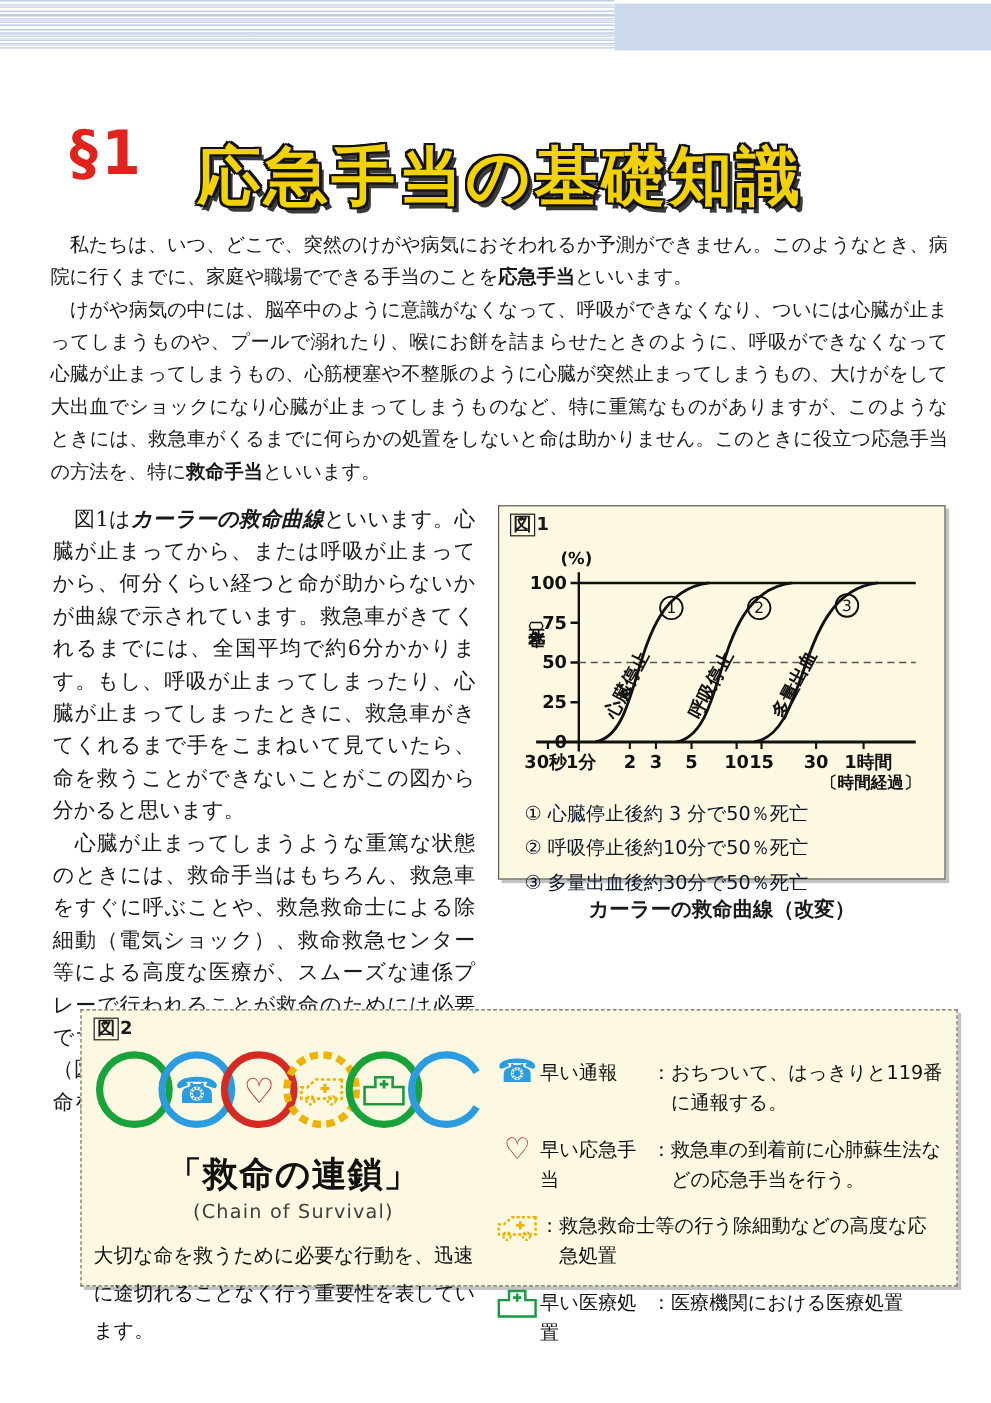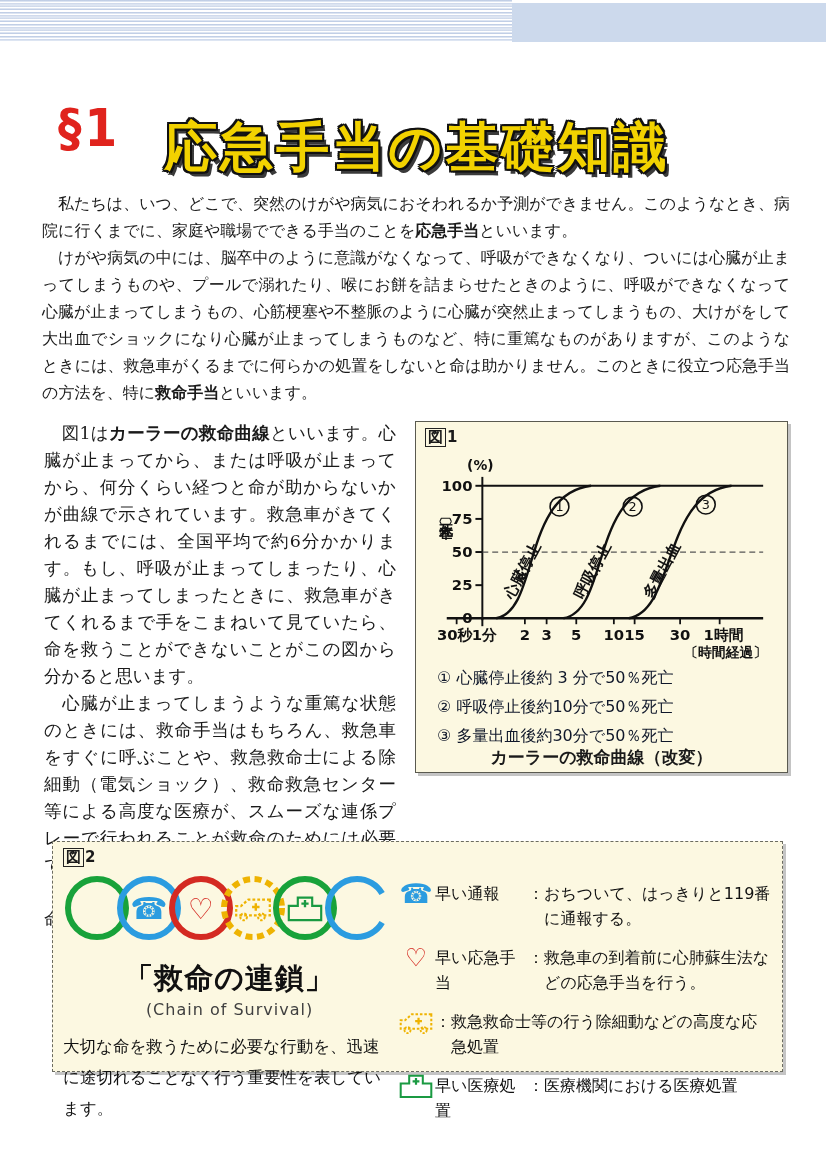--- a/index.html
+++ b/index.html
@@ -32,27 +32,27 @@
     text-align:justify;}
   .col-left p{margin:0;}
 
   
   .figbox{background:#fcf8e1;border:1px solid #5a5a50;box-shadow:3px 3px 0 rgba(125,125,125,.45);
     font-family:"DejaVu Sans","Liberation Sans",sans-serif;}
   .fig-label{font-family:"DejaVu Sans","Liberation Sans",sans-serif;font-weight:bold;font-size:15px;}
   .fig-label .boxed{display:inline-block;border:1.5px solid #222;padding:0 2px;line-height:17px;}
   .fig-label .num{margin-left:1px;}
 
-  #figure1{position:absolute;left:415px;top:421px;width:373px;height:352px;padding:6px 9px;box-sizing:border-box;}
+  #figure1{position:absolute;left:415px;top:421px;width:373px;height:312px;padding:6px 9px;box-sizing:border-box;}
   #figure1 svg{display:block;margin-top:2px;}
   .fig1-notes{margin:2px 0 0 12px;font-size:16px;line-height:29px;color:#0f172a;}
   #fig1-caption{position:absolute;left:415px;top:746px;width:373px;text-align:center;
     font-family:"DejaVu Sans","Liberation Sans",sans-serif;font-weight:bold;font-size:17px;}
 
-  #figure2{position:absolute;left:52px;top:841px;width:731px;height:231px;padding:6px 10px;box-sizing:border-box;
+  #figure2{position:absolute;left:67px;top:841px;width:731px;height:231px;padding:6px 10px;box-sizing:border-box;
     border-style:dashed;border-color:#6b6b60;}
   .fig2-cols{display:flex;margin-top:2px;}
   .fig2-left{width:334px;}
   .fig2-right{width:376px;margin-left:1px;}
   .chain-title{margin-top:8px;text-align:center;font-weight:bold;font-size:29px;letter-spacing:1px;color:#111;}
   .chain-sub{text-align:center;font-size:16px;letter-spacing:1px;margin-top:1px;color:#404040;}
   .chain-desc{margin-top:12px;font-size:16.5px;line-height:31px;color:#111;}
 
   .lg-row{display:flex;align-items:flex-start;margin-top:14px;}
   .lg-row:first-child{margin-top:12px;}
@@ -92,21 +92,21 @@
     <span class="sec-num">§1</span>
     <span class="page-title">応急手当の基礎知識</span>
   </div>
 
   <div class="intro">
     <p><span>　私たちは、いつ、どこで、突然のけがや病気におそわれるか予測ができません。このようなとき、病院に行くまでに、家庭や職場でできる手当のことを</span><span style="font-weight: bold;">応急手当</span><span>といいます。</span></p>
     <p><span>　けがや病気の中には、脳卒中のように意識がなくなって、呼吸ができなくなり、ついには心臓が止まってしまうものや、プールで溺れたり、喉にお餅を詰まらせたときのように、呼吸ができなくなって心臓が止まってしまうもの、心筋梗塞や不整脈のように心臓が突然止まってしまうもの、大けがをして大出血でショックになり心臓が止まってしまうものなど、特に重篤なものがありますが、このようなときには、救急車がくるまでに何らかの処置をしないと命は助かりません。このときに役立つ応急手当の方法を、特に</span><span style="font-weight: bold; font-family: Liberation Serif, serif;">救命手当</span><span>といいます。</span></p>
   </div>
 
   <div class="col-left">
-    <p><span>　図1は</span><span style="font-weight: bold;">カーラーの救命曲線</span><span>といいます。心臓が止まってから、または呼吸が止まってから、何分くらい経つと命が助からないかが曲線で示されています。救急車がきてくれるまでには、全国平均で約6分かかります。もし、呼吸が止まってしまったり、心臓が止まってしまったときに、救急車がきてくれるまで手をこまねいて見ていたら、命を救うことができないことがこの図から分かると思います。</span></p>
+    <p><span>　図1は</span><span style="font-weight: bold; font-style: italic;">カーラーの救命曲線</span><span>といいます。心臓が止まってから、または呼吸が止まってから、何分くらい経つと命が助からないかが曲線で示されています。救急車がきてくれるまでには、全国平均で約6分かかります。もし、呼吸が止まってしまったり、心臓が止まってしまったときに、救急車がきてくれるまで手をこまねいて見ていたら、命を救うことができないことがこの図から分かると思います。</span></p>
     <p><span>　心臓が止まってしまうような重篤な状態のときには、救命手当はもちろん、救急車をすぐに呼ぶことや、救急救命士による除細動（電気ショック）、救命救急センター等による高度な医療が、スムーズな連係プレーで行われることが救命のためには必要です。このことを</span><span style="font-weight: bold;">救命の連鎖</span><span>といいます（図2参照）。この連鎖が一つでも欠けたら命を助けることはできません。</span></p>
   </div>
 
   <div id="figure1" class="figbox">
     <div class="fig-label">
       <span class="boxed">図</span><span class="num">1</span>
     </div>
     <svg width="352" height="212" viewBox="0 0 356 212" font-family="DejaVu Sans, Liberation Sans, sans-serif">
 
       <line x1="58" y1="27" x2="58" y2="172" stroke="#111" stroke-width="2"></line>

